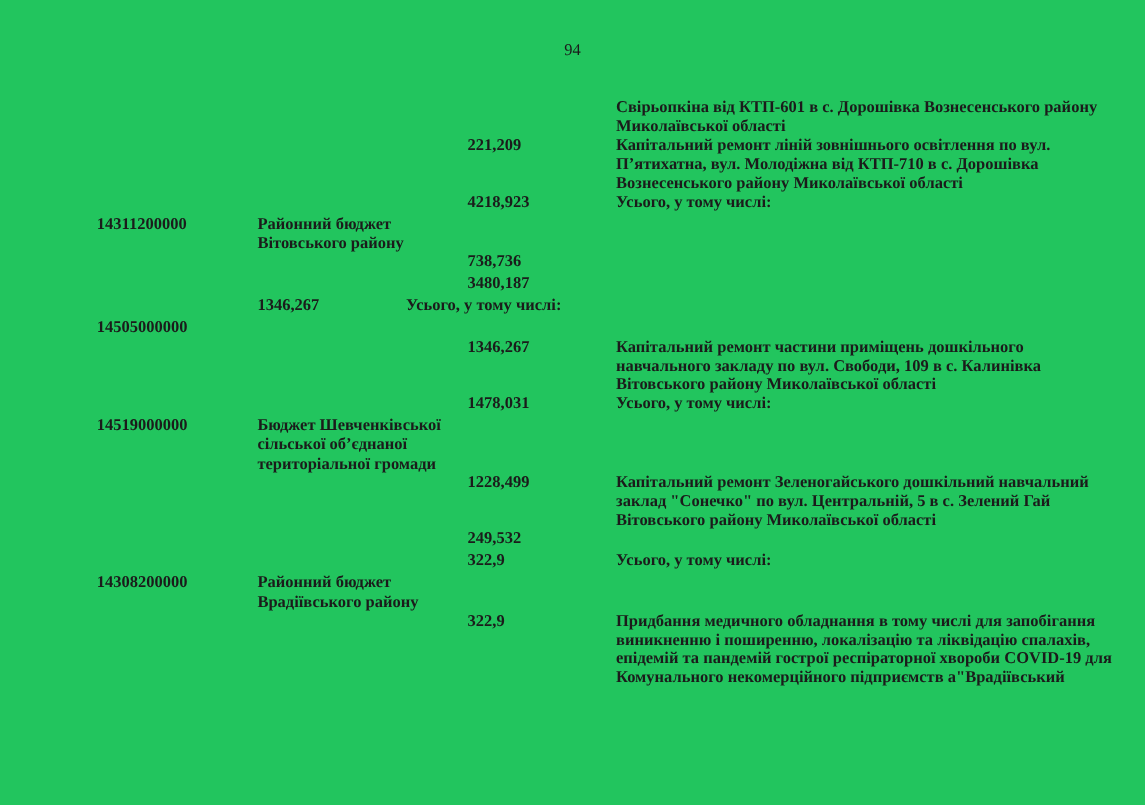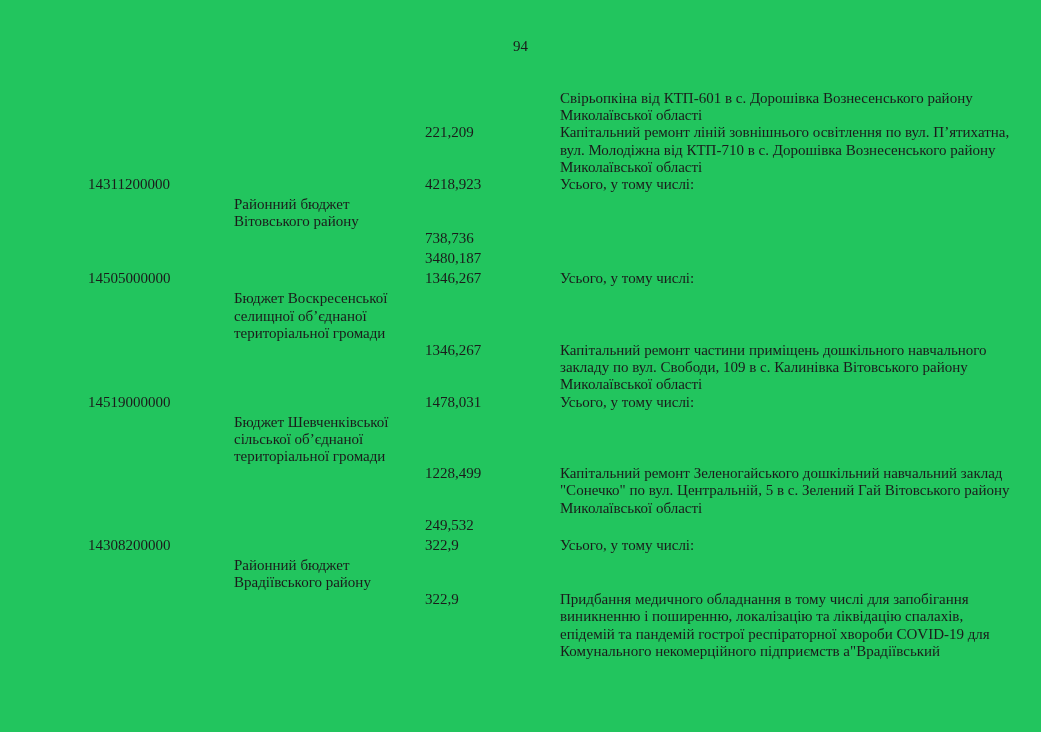--- a/index.html
+++ b/index.html
@@ -20,24 +20,25 @@
     left: 0;
     right: 0;
     text-align: center;
     font-size: 15px;
   }
   .doc-table {
     position: absolute;
     left: 88px;
     top: 90px;
     width: 925px;
+    font-weight: bold;
   }
   .row { display: flex; align-items: flex-start; }
   .cell { flex: none; }
-  .cell.code   { width: 146px; }
+  .cell.code   { width: 146px; margin-top: 20px; }
   .cell.name   { width: 191px; padding-right: 16px; box-sizing: border-box; margin-top: 20px; }
   .cell.amount { width: 135px; }
   .cell.desc   { width: 453px; }
 </style>
 </head>
 <body>
 
 <div class="page">
   <div class="page-number">94</div>
 
@@ -71,21 +72,20 @@
     </div>
 
     <div class="row">
       <div class="cell code"></div>
       <div class="cell name"></div>
       <div class="cell amount">3480,187</div>
     </div>
 
     <div class="row">
       <div class="cell code">14505000000</div>
-      <div class="cell name">Бюджет Воскресенської селищної об’єднаної територіальної громади</div>
       <div class="cell amount">1346,267</div>
       <div class="cell desc">Усього, у тому числі:</div>
     </div>
 
     <div class="row">
       <div class="cell code"></div>
       <div class="cell name"></div>
       <div class="cell amount">1346,267</div>
       <div class="cell desc">Капітальний ремонт частини приміщень дошкільного навчального закладу по вул. Свободи, 109 в с. Калинівка Вітовського району Миколаївської області</div>
     </div>

